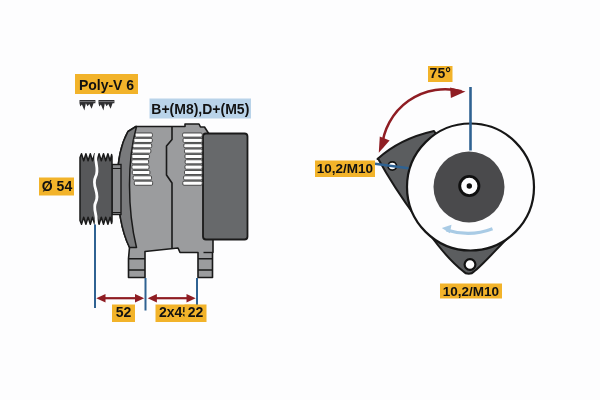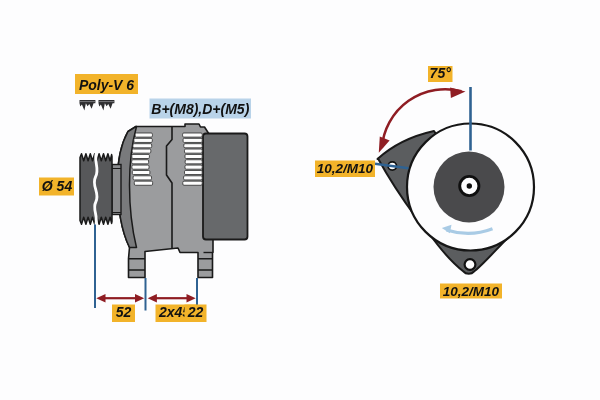--- a/index.html
+++ b/index.html
@@ -1,16 +1,16 @@
 <!DOCTYPE html>
 <html><head>
 <meta charset="utf-8">
 <style>
   html,body{margin:0;padding:0;background:#fff;}
-  .page{width:600px;height:400px;position:relative;background:#fdfdfe;overflow:hidden;font-style:italic;}
+  .page{width:600px;height:400px;position:relative;background:#fdfdfe;overflow:hidden;}
   svg{position:absolute;top:0;left:0;}
   text{font-family:"Liberation Sans",sans-serif;font-weight:bold;fill:#111;}
 </style>
 </head>
 <body>
 <div class="page">
 <svg width="600" height="400" viewBox="0 0 600 400">
 
   <g stroke-linejoin="round">
 

